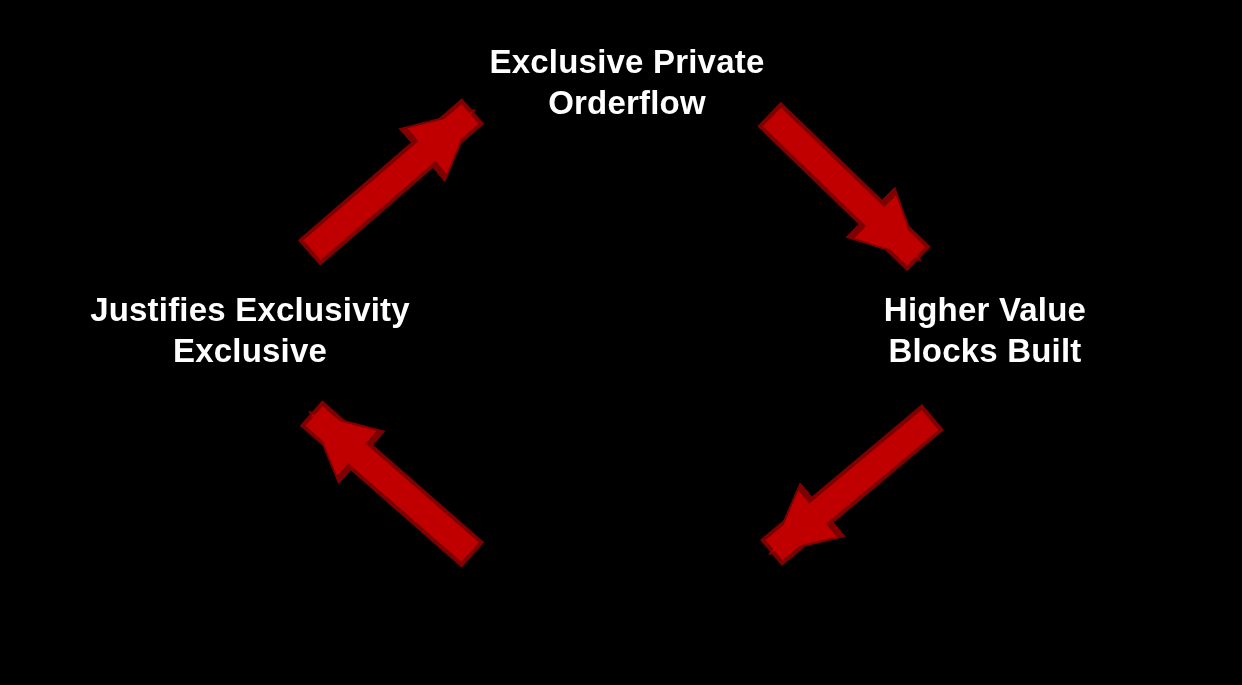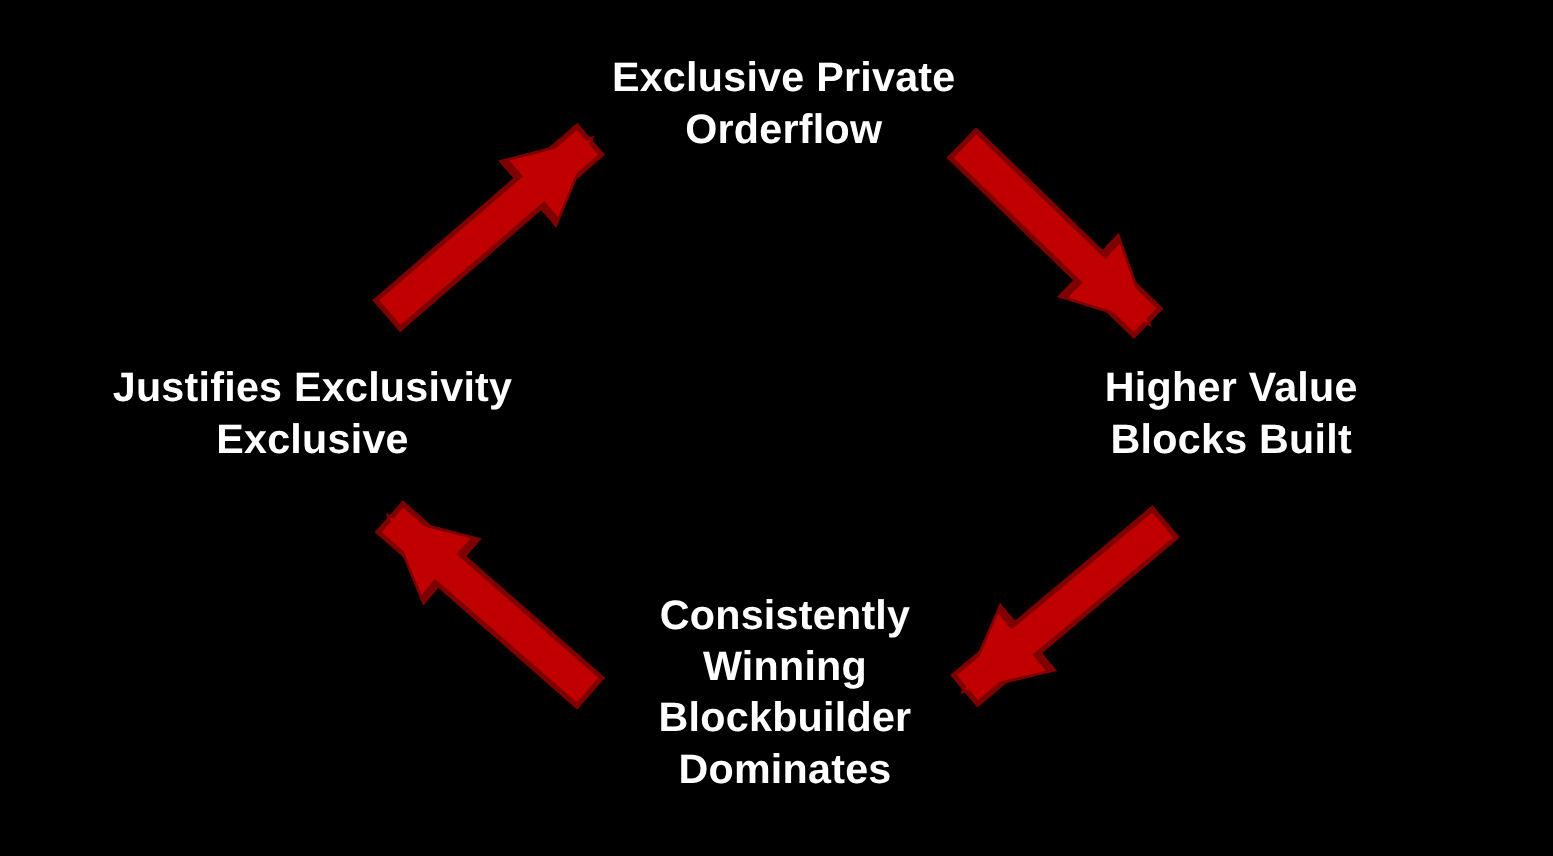--- a/index.html
+++ b/index.html
@@ -76,21 +76,17 @@
       <line class="shaft-fill" x1="470" y1="552" x2="314" y2="416" marker-end="url(#head-red)"></line>
     </g>
   </svg>
 
   <div class="node node-top">Exclusive Private
 Orderflow</div>
 
   <div class="node node-right">Higher Value
 Blocks Built</div>
 
-  <div class="node node-bottom">Consistently
-Winning
-Blockbuilder
-Dominates</div>
 
   <div class="node node-left">Justifies Exclusivity
 Exclusive</div>
 
 </div>
 
 </body></html>

